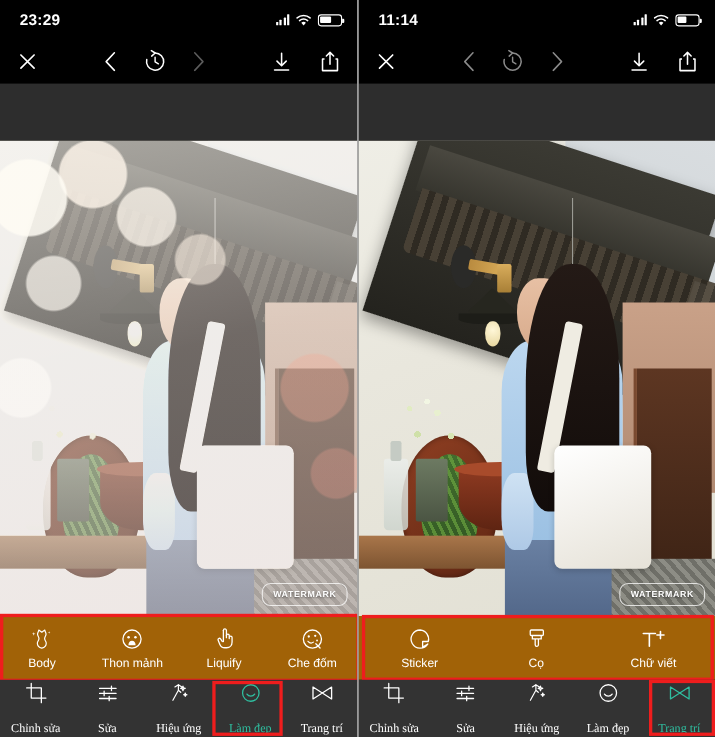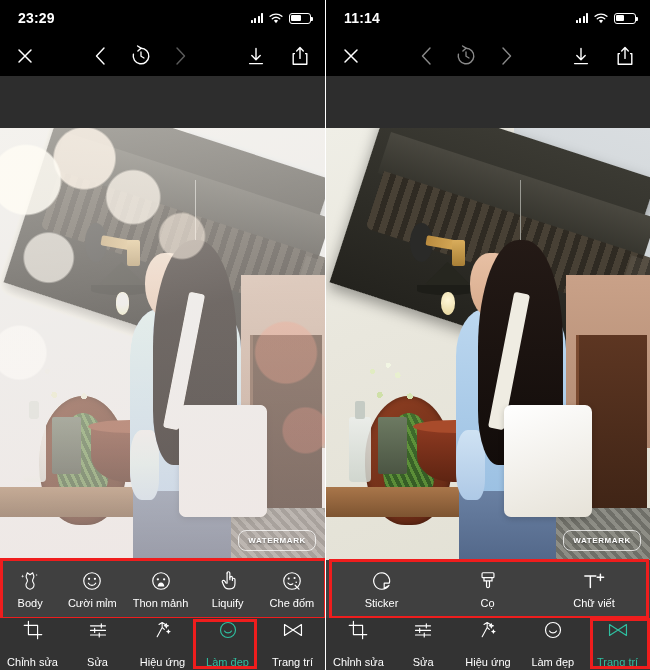--- a/index.html
+++ b/index.html
@@ -167,40 +167,40 @@
   .watermark {
     position:absolute; right:9px; bottom:9px;
     border:1px solid rgba(255,255,255,.75); border-radius:8px;
     padding:5px 9px; color:#fff; font-size:8px; font-weight:700;
     letter-spacing:.6px; text-shadow:0 1px 2px rgba(0,0,0,.5);
   }
 
   
   .toolstrip {
     position:absolute; left:0; bottom:52px; width:100%; height:58px;
-    background:#404040; display:flex; align-items:center;
+    background:#a16207; display:flex; align-items:center;
   }
   .tool {
     flex:1 0 auto; display:flex; flex-direction:column; align-items:center;
     justify-content:center; gap:5px; color:#fff; height:100%;
   }
   .tool .glyph { height:22px; display:flex; align-items:center; justify-content:center; }
   .tool .lbl { font-size:11px; white-space:nowrap; }
 
   .redbox { position:absolute; border:3px solid #ef1d1d; pointer-events:none; }
   .redbox.strip-l { left:0; bottom:50px; width:327px; height:62px; }
   .redbox.strip-r { left:3px; bottom:51px; width:320px; height:60px; }
 
   
   .tabbar {
     position:absolute; left:0; bottom:0; width:100%; height:52px;
     background:#333333; display:flex; align-items:center;
   }
   .tab { flex:1; display:flex; flex-direction:column; align-items:center;
-         justify-content:center; gap:16px; color:#ffffff; height:100%; }
+         justify-content:center; gap:16px; color:#ffffff; height:100%;font-family:Liberation Serif, serif; }
   .tab .glyph { height:20px; display:flex; align-items:center; justify-content:center; }
   .tab .lbl { font-size:11px; white-space:nowrap; }
   .tab.active { color:#2fbfa0; }
   .redbox.tab-l { left:193px; bottom:1px; width:64px; height:50px; }
   .redbox.tab-r { left:264px; bottom:1px; width:60px; height:51px; }
 
   svg { display:block; }
 </style>
 </head>
 <body>
@@ -333,31 +333,20 @@
       <div class="tool" style="width:54px">
         <span class="glyph">
           <svg width="22" height="22" viewBox="0 0 24 24">
               <path d="M9 3c0 1.6-1.2 2.4-1.2 4.2 0 1.6 1.4 2.4 1.4 4.3 0 2-1.6 2.8-1.6 4.6C7.6 18.6 9.4 20.4 12 21c2.6-.6 4.4-2.4 4.4-4.9 0-1.8-1.6-2.6-1.6-4.6 0-1.9 1.4-2.7 1.4-4.3C16.2 5.4 15 4.6 15 3l-3 2.2Z" stroke="#fff" stroke-width="1.2" fill="none" stroke-linejoin="round"></path>
               <path d="M3.6 6.4 4 5l.4 1.4L5.8 6.8 4.4 7.2 4 8.6 3.6 7.2 2.2 6.8Z" fill="#fff"></path>
               <path d="M19 5.2 19.3 4.2l.3 1 1 .3-1 .3-.3 1-.3-1-1-.3Z" fill="#fff"></path>
             </svg>
         </span>
         <span class="lbl">Body</span>
       </div>
-      <div class="tool" style="width:58px">
-        <span class="glyph">
-          <svg width="22" height="22" viewBox="0 0 24 24">
-              <circle cx="12" cy="12" r="9" stroke="#fff" stroke-width="1.3" fill="none"></circle>
-              <circle cx="8.8" cy="9.6" r="1.25" fill="#fff"></circle>
-              <circle cx="15.2" cy="9.6" r="1.25" fill="#fff"></circle>
-              <path d="M8 14.4a4.6 4.6 0 0 0 8 0" stroke="#fff" stroke-width="1.3" fill="none" stroke-linecap="round"></path>
-            </svg>
-        </span>
-        <span class="lbl">Cười mỉm</span>
-      </div>
       <div class="tool" style="width:66px">
         <span class="glyph">
           <svg width="22" height="22" viewBox="0 0 24 24">
               <circle cx="12" cy="12" r="9" stroke="#fff" stroke-width="1.3" fill="none"></circle>
               <circle cx="8.6" cy="10.2" r="1.25" fill="#fff"></circle>
               <circle cx="15.4" cy="10.2" r="1.25" fill="#fff"></circle>
               <path d="M12 13.6c-2.2 0-3.6 2-3.6 4.4h7.2c0-2.4-1.4-4.4-3.6-4.4Z" fill="#fff"></path>
             </svg>
         </span>
         <span class="lbl">Thon mảnh</span>

